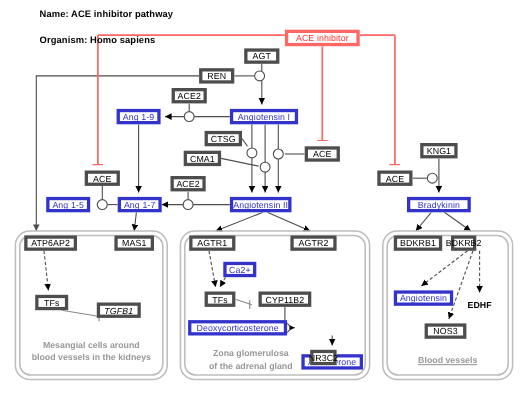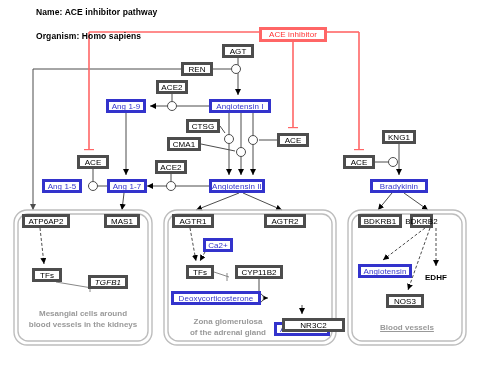--- a/index.html
+++ b/index.html
@@ -161,21 +161,21 @@
       <div class="node meta" style="left: 203px; top: 238px; width: 30px; height: 14px;">Ca2+</div>
       <div class="node gene" style="left: 32px; top: 268px; width: 30px; height: 14px;">TFs</div>
       <div class="node gene" style="left: 88px; top: 275px; width: 40px; height: 14px; font-style: italic;">TGFB1</div>
       <div class="node gene" style="left: 186px; top: 265px; width: 28px; height: 14px;">TFs</div>
       <div class="node gene" style="left: 235px; top: 265px; width: 48px; height: 14px;">CYP11B2</div>
       <div class="node meta" style="left: 358px; top: 264px; width: 54px; height: 14px;">Angiotensin</div>
       <div class="node plain" style="left: 420px; top: 271px; width: 32px; height: 12px;">EDHF</div>
       <div class="node meta" style="left: 171px; top: 291px; width: 90px; height: 14px;">Deoxycorticosterone</div>
       <div class="node meta" style="left: 274px; top: 291px; width: 56px; height: 14px; margin-top: 31px;">Aldosterone</div>
       <div class="node gene" style="left: 386px; top: 294px; width: 38px; height: 14px;">NOS3</div>
-      <div class="node gene" style="left: 282px; top: 318px; width: 63px; height: 14px;">NR3C2</div>
+      <div class="node gene" style="left: 282px; top: 318px; width: 24px; height: 14px;">NR3C2</div>
     </div>
   <div id="complabels">
       <div class="comp-label" style="left: 18px; top: 308px; width: 130px;">Mesangial cells around
 blood vessels in the kidneys</div>
       <div class="comp-label" style="left: 168px; top: 316px; width: 120px;">Zona glomerulosa
 of the adrenal gland</div>
       <div class="comp-label" style="left: 352px; top: 322px; width: 110px; text-decoration: underline;">Blood vessels</div>
     </div>
 </div>
 

